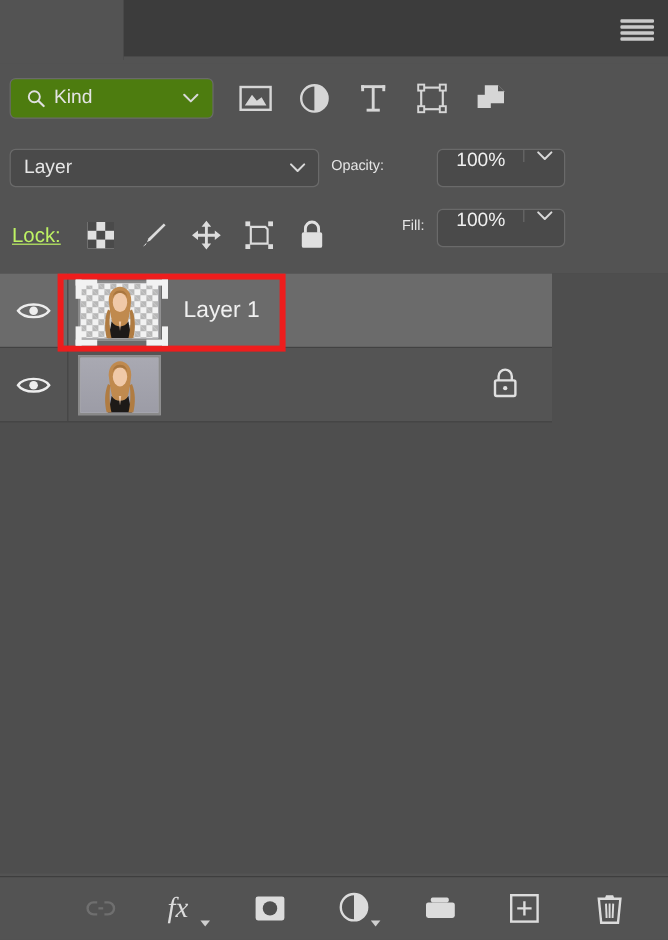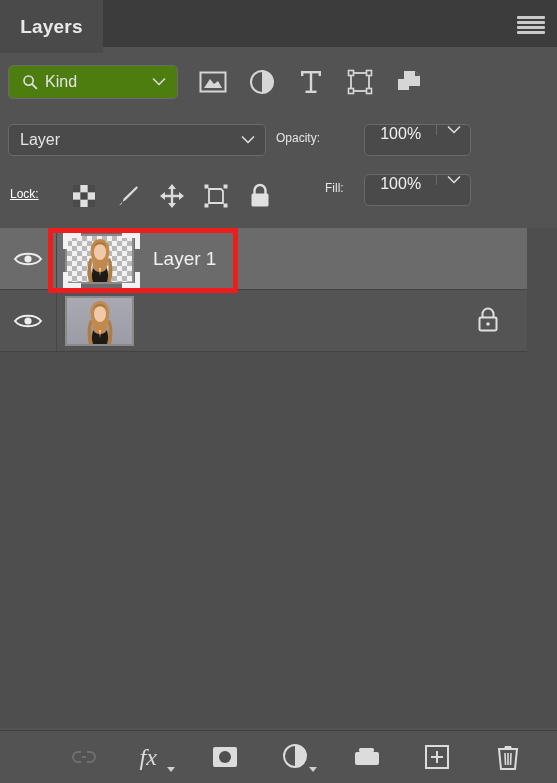--- a/index.html
+++ b/index.html
@@ -159,21 +159,21 @@
     font-size: 16px;
   }
   .blend-select .chev { position: absolute; right: 10px; top: 10px; }
 
   .opacity-label, .fill-label {
     position: absolute;
     color: #e6e6e6;
     font-size: 12px;
   }
   .opacity-label { left: 276px; top: 16px; }
-  .fill-label { left: 325px; top: 16px; }
+  .fill-label { left: 335px; top: 16px; }
 
   .num-field {
     position: absolute;
     height: 32px;
     background: #4a4a4a;
     border: 1px solid #6a6a6a;
     border-radius: 5px;
     box-sizing: border-box;
     display: flex;
     align-items: flex-start;
@@ -214,37 +214,37 @@
   }
   .licon {
     width: 32px; height: 32px;
     display: flex;
     align-items: center;
     justify-content: center;
   }
   .lock-word {
     position: absolute;
     left: 10px; top: 22px;
-    color: #ffffff;
-    font-size: 12px;
+    color: #bef264;
+    font-size: 17px;
     text-decoration: underline;
   }
 
   
   .layer-list {
     position: absolute;
     left: 0; top: 228px;
     width: 557px; height: 500px;
     background: #4e4e4e;
     border-right: 1px solid #484848;
   }
   .layer-row {
     position: relative;
     height: 62px;
-    width: 527px;
+    width: 460px;
     border-bottom: 1px solid #424242;
     box-sizing: border-box;
     display: flex;
     align-items: center;
   }
   .layer-row.selected { background: #6b6b6b; }
   .layer-row.normal { background: #545454; }
   .eye-cell {
     width: 57px;
     height: 100%;
@@ -348,23 +348,20 @@
     border-right: 4px solid transparent;
     border-top: 5px solid #cfcfcf;
   }
 </style>
 </head>
 <body>
 
 <div id="panel">
 
   <div class="tabbar">
-    <div class="tab-active">
-      <span class="tab-label">Layers</span>
-    </div>
     <div class="tab-rest"></div>
     <div class="menu-btn">
       <i></i>
       <i></i>
       <i></i>
       <i></i>
     </div>
   </div>
 
   <div class="filter-row">

